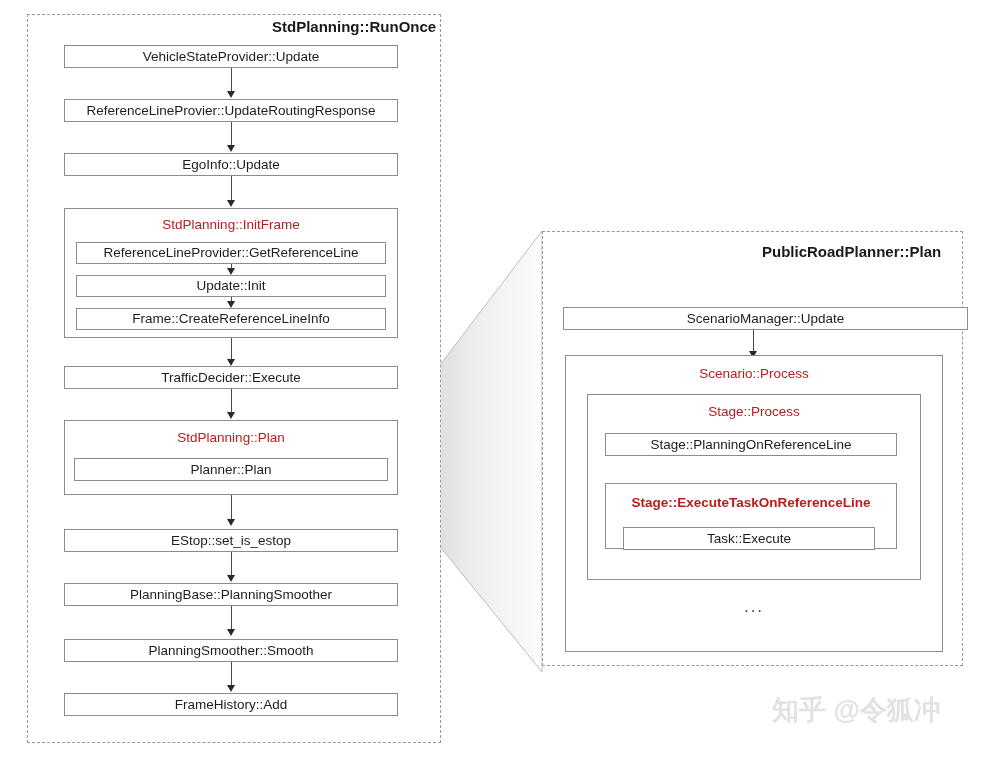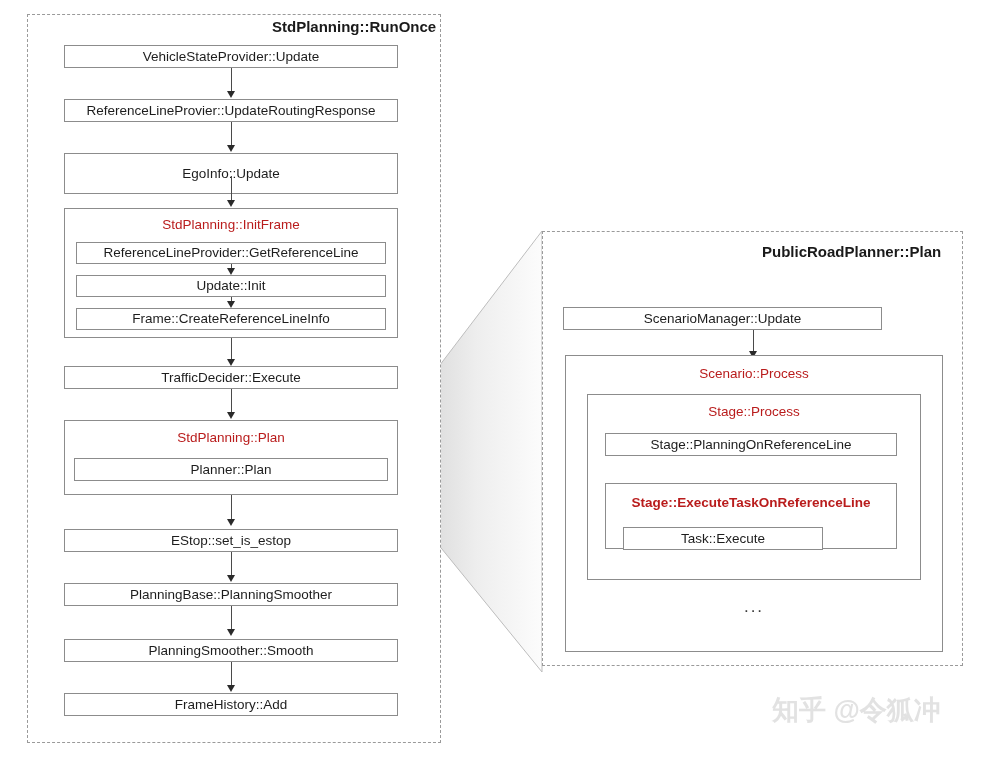--- a/index.html
+++ b/index.html
@@ -127,21 +127,21 @@
   <div class="panel-title" style="left:272px; top:18px;">StdPlanning::RunOnce</div>
 
   <div class="box" style="left:64px; top:45px; width:334px; height:23px;">VehicleStateProvider::Update</div>
   <div class="arrow" style="left:231px; top:68px; height:26px;"></div>
   <div class="arrow-head" style="left:226.5px; top:91px;"></div>
 
   <div class="box" style="left:64px; top:99px; width:334px; height:23px;">ReferenceLineProvier::UpdateRoutingResponse</div>
   <div class="arrow" style="left:231px; top:122px; height:26px;"></div>
   <div class="arrow-head" style="left:226.5px; top:145px;"></div>
 
-  <div class="box" style="left:64px; top:153px; width:334px; height:41px;text-align:center;">EgoInfo::Update</div>
+  <div class="box" style="left:64px; top:153px; width:334px; height:23px;text-align:center;">EgoInfo::Update</div>
   <div class="arrow" style="left:231px; top:176px; height:27px;"></div>
   <div class="arrow-head" style="left:226.5px; top:200px;"></div>
 
   <div class="box container" style="left:64px; top:208px; width:334px; height:130px;">
     <div class="container-label" style="top:9px;">StdPlanning::InitFrame</div>
   </div>
   <div class="box" style="left:76px; top:242px; width:310px; height:22px;">ReferenceLineProvider::GetReferenceLine</div>
   <div class="arrow" style="left:231px; top:264px; height:8px;"></div>
   <div class="arrow-head" style="left:226.5px; top:268px;"></div>
   <div class="box" style="left:76px; top:275px; width:310px; height:22px;">Update::Init</div>
@@ -175,37 +175,37 @@
   <div class="box" style="left:64px; top:639px; width:334px; height:23px;">PlanningSmoother::Smooth</div>
   <div class="arrow" style="left:231px; top:662px; height:26px;"></div>
   <div class="arrow-head" style="left:226.5px; top:685px;"></div>
 
   <div class="box" style="left:64px; top:693px; width:334px; height:23px;">FrameHistory::Add</div>
 
   <div class="panel" style="left:542px; top:231px; width:421px; height:435px;"></div>
 
   <div class="panel-title" style="left:762px; top:243px;">PublicRoadPlanner::Plan</div>
 
-  <div class="box" style="left:563px; top:307px; width:319px; height:23px;">ScenarioManager::Update</div>
+  <div class="box" style="left:563px; top:307px; width:405px; height:23px;">ScenarioManager::Update</div>
   <div class="arrow" style="left:753px; top:330px; height:25px;"></div>
   <div class="arrow-head" style="left:748.5px; top:351px;"></div>
 
   <div class="box container" style="left:565px; top:355px; width:378px; height:297px;">
     <div class="container-label" style="top:11px;">Scenario::Process</div>
   </div>
 
   <div class="box container" style="left:587px; top:394px; width:334px; height:186px;">
     <div class="container-label" style="top:10px;">Stage::Process</div>
   </div>
 
   <div class="box" style="left:605px; top:433px; width:292px; height:23px;">Stage::PlanningOnReferenceLine</div>
 
   <div class="box container" style="left:605px; top:483px; width:292px; height:66px;font-weight:bold;">
     <div class="container-label" style="top:12px;">Stage::ExecuteTaskOnReferenceLine</div>
   </div>
 
-  <div class="box" style="left:623px; top:527px; width:200px; height:23px;">Task::Execute</div>
+  <div class="box" style="left:623px; top:527px; width:252px; height:23px;">Task::Execute</div>
 
   <div class="ellipsis" style="left:587px; top:597px; width:334px;">...</div>
 
   <div class="watermark" style="left:772px; top:692px;">知乎 @令狐冲</div>
 
 </div>
 
 </body></html>

